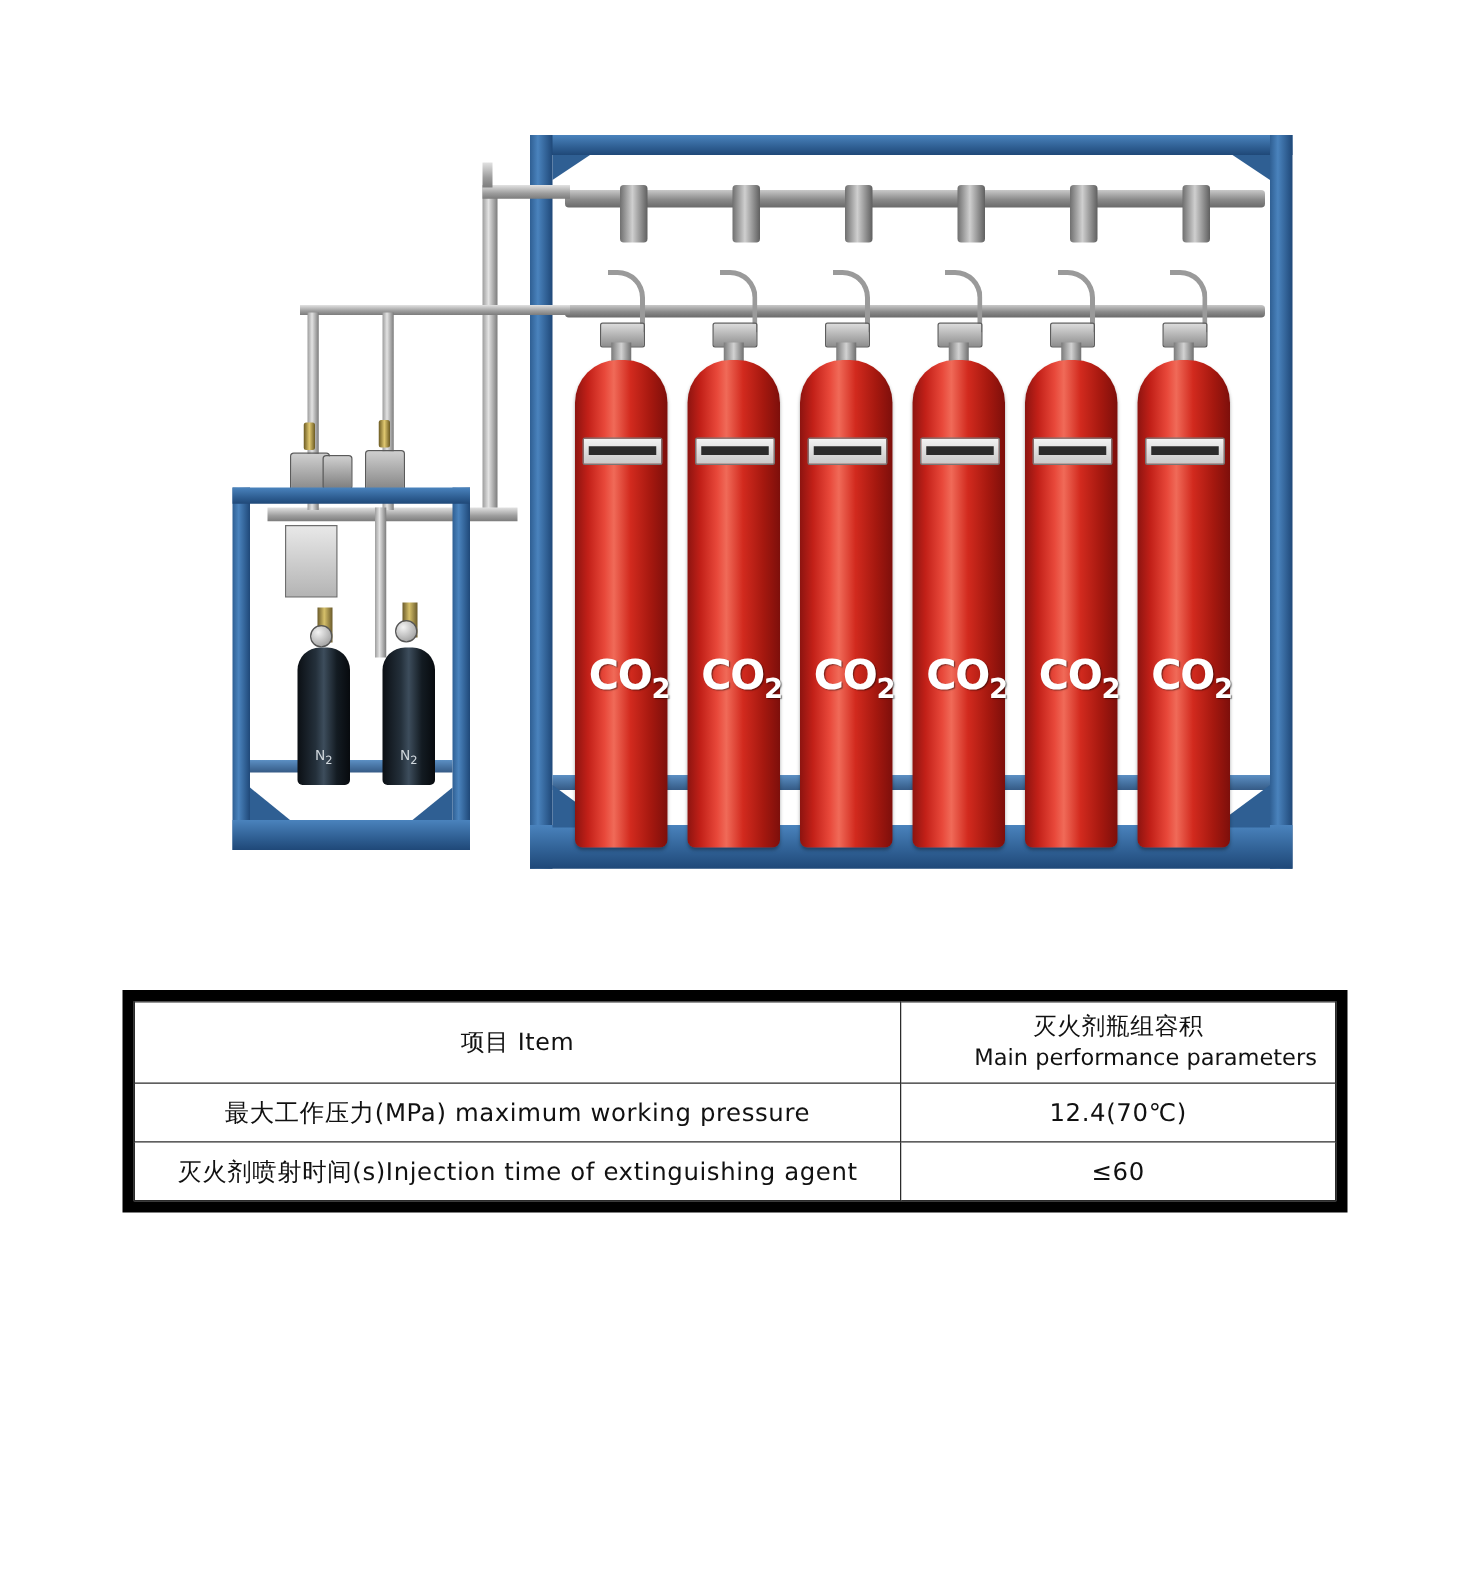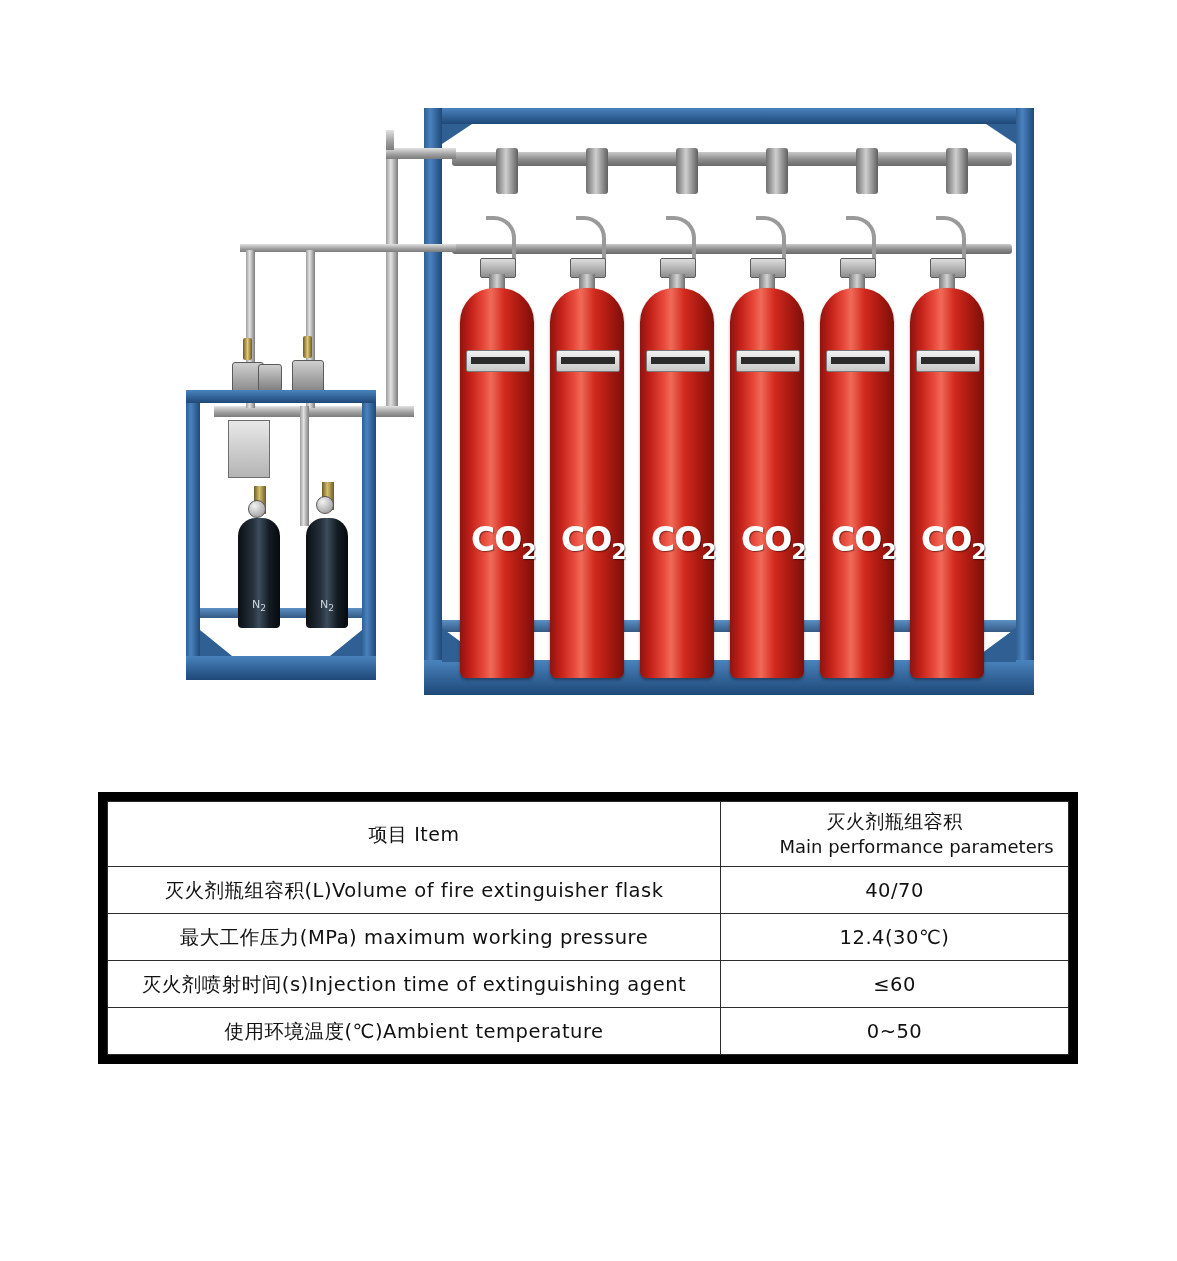--- a/index.html
+++ b/index.html
@@ -408,30 +408,22 @@
   <table class="spec">
     <tbody>
       <tr class="head">
         <td class="col-item">项目 Item</td>
         <td class="col-val">
           <div>灭火剂瓶组容积</div>
           <div class="head-line2">Main performance parameters</div>
         </td>
       </tr>
       <tr class="row">
-        <td class="col-item">灭火剂瓶组容积(L)Volume of fire extinguisher flask</td>
-        <td class="col-val">40/70</td>
-      </tr>
-      <tr class="row">
         <td class="col-item">最大工作压力(MPa) maximum working pressure</td>
-        <td class="col-val">12.4(30℃)</td>
+        <td class="col-val">12.4(70℃)</td>
       </tr>
       <tr class="row">
         <td class="col-item small-fit">灭火剂喷射时间(s)Injection time of extinguishing agent</td>
         <td class="col-val">≤60</td>
       </tr>
-      <tr class="row">
-        <td class="col-item">使用环境温度(℃)Ambient temperature</td>
-        <td class="col-val">0~50</td>
-      </tr>
     </tbody>
   </table>
 </div>
 
 </body></html>

